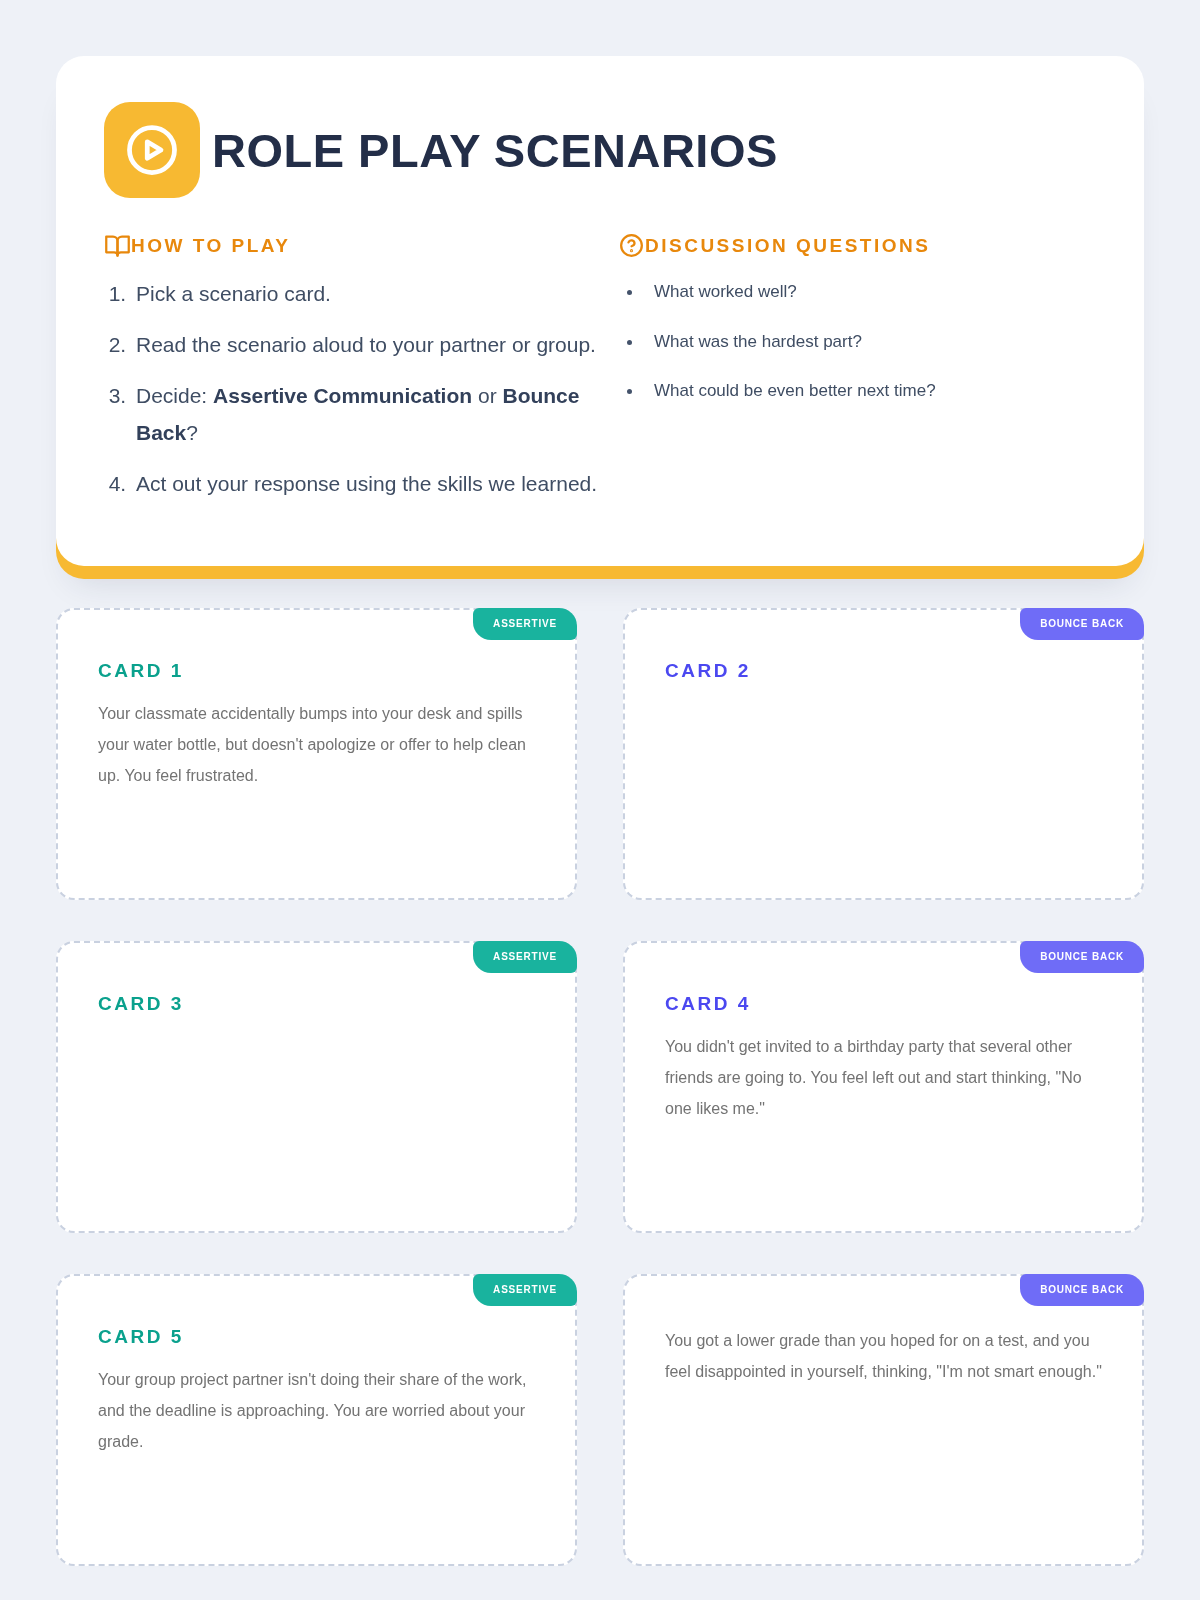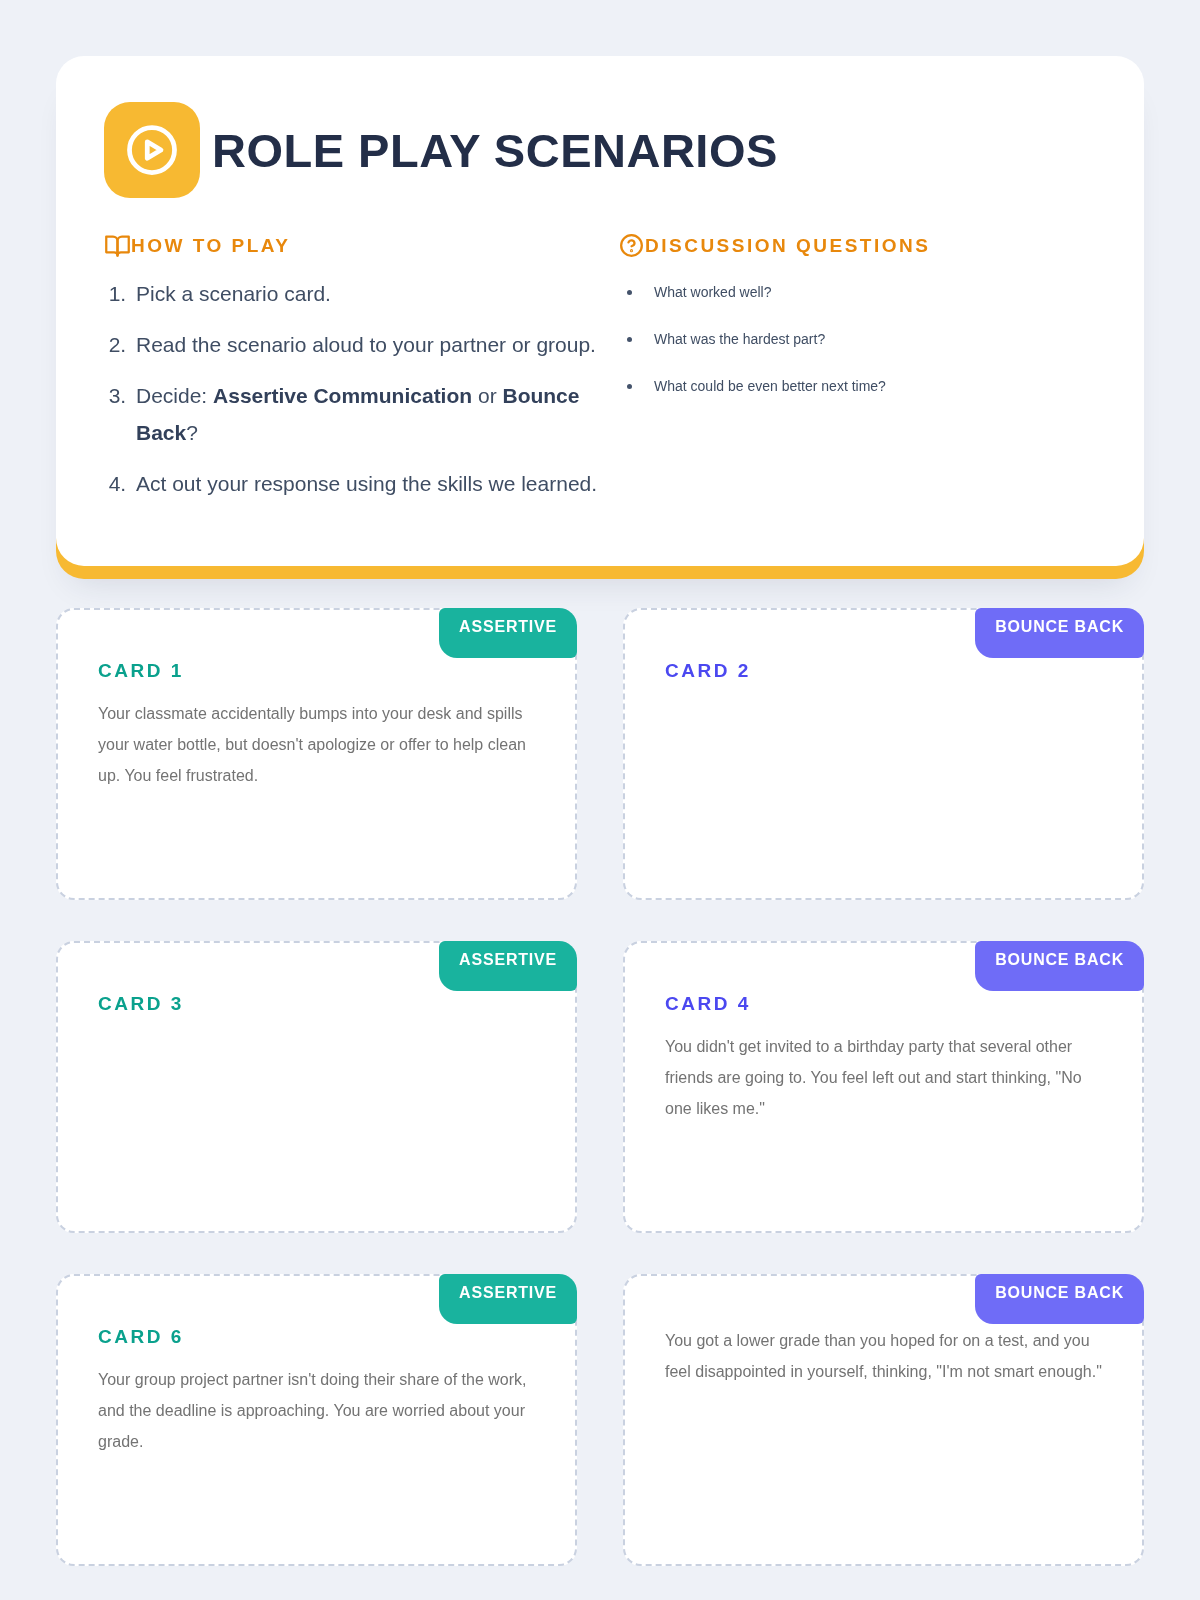--- a/index.html
+++ b/index.html
@@ -55,21 +55,21 @@
   }
   .sec-head svg { width: 27px; height: 27px; flex: 0 0 auto; }
   ol.steps {
     font-size: 21px; line-height: 1.8; color: var(--body);
     padding-left: 28px; margin-top: 6px;
   }
   ol.steps li { margin-bottom: 13px; padding-left: 4px; }
   ol.steps li::marker { color: var(--body); }
   ol.steps b { font-weight: bold; color: #32405a; }
   ul.qs {
-    font-size: 14px; line-height: 1.8; color: var(--body);
+    font-size: 17px; line-height: 1.8; color: var(--body);
     padding-left: 26px; margin-top: 12px; list-style: disc;
   }
   ul.qs li { margin-bottom: 17px; padding-left: 10px; }
   ul.qs li::marker { color: #44536b; font-size: 18px; }
 
   .cards {
     margin: 42px 56px 0;
     display: grid;
     grid-template-columns: 1fr 1fr;
     gap: 41px 46px;
@@ -79,22 +79,22 @@
     background: #ffffff;
     border: 2px dashed var(--border-dash);
     border-radius: 18px;
     padding: 50px 40px 34px;
     min-height: 292px;
   }
   .badge {
     position: absolute;
     top: -2px; right: -2px;
     color: #ffffff;
-    font-size: 16px; font-weight: bold; letter-spacing: 0.8px;
-    padding: 10px 20px 22px;
+    font-size: 10px; font-weight: bold; letter-spacing: 0.8px;
+    padding: 10px 20px 11px;
     border-radius: 6px 18px 6px 18px;
   }
   .card.assertive .badge { background: var(--teal); }
   .card.bounce .badge { background: var(--purple); }
   .card-id {
     font-size: 19px; font-weight: bold; letter-spacing: 2.5px;
     margin-bottom: 17px;
   }
   .card.assertive .card-id { color: var(--teal-dark); }
   .card.bounce .card-id { color: var(--purple-dark); }
@@ -163,20 +163,20 @@
     <span class="badge">ASSERTIVE</span>
     <h2 class="card-id">CARD 3</h2>
   </article>
   <article class="card bounce">
     <span class="badge">BOUNCE BACK</span>
     <h2 class="card-id">CARD 4</h2>
     <p class="card-text">You didn't get invited to a birthday party that several other friends are going to. You feel left out and start thinking, "No one likes me."</p>
   </article>
   <article class="card assertive">
     <span class="badge">ASSERTIVE</span>
-    <h2 class="card-id">CARD 6</h2>
+    <h2 class="card-id">CARD 5</h2>
     <p class="card-text">Your group project partner isn't doing their share of the work, and the deadline is approaching. You are worried about your grade.</p>
   </article>
   <article class="card bounce">
     <span class="badge">BOUNCE BACK</span>
     <p class="card-text">You got a lower grade than you hoped for on a test, and you feel disappointed in yourself, thinking, "I'm not smart enough."</p>
   </article>
 </main>
 
 </body></html>

